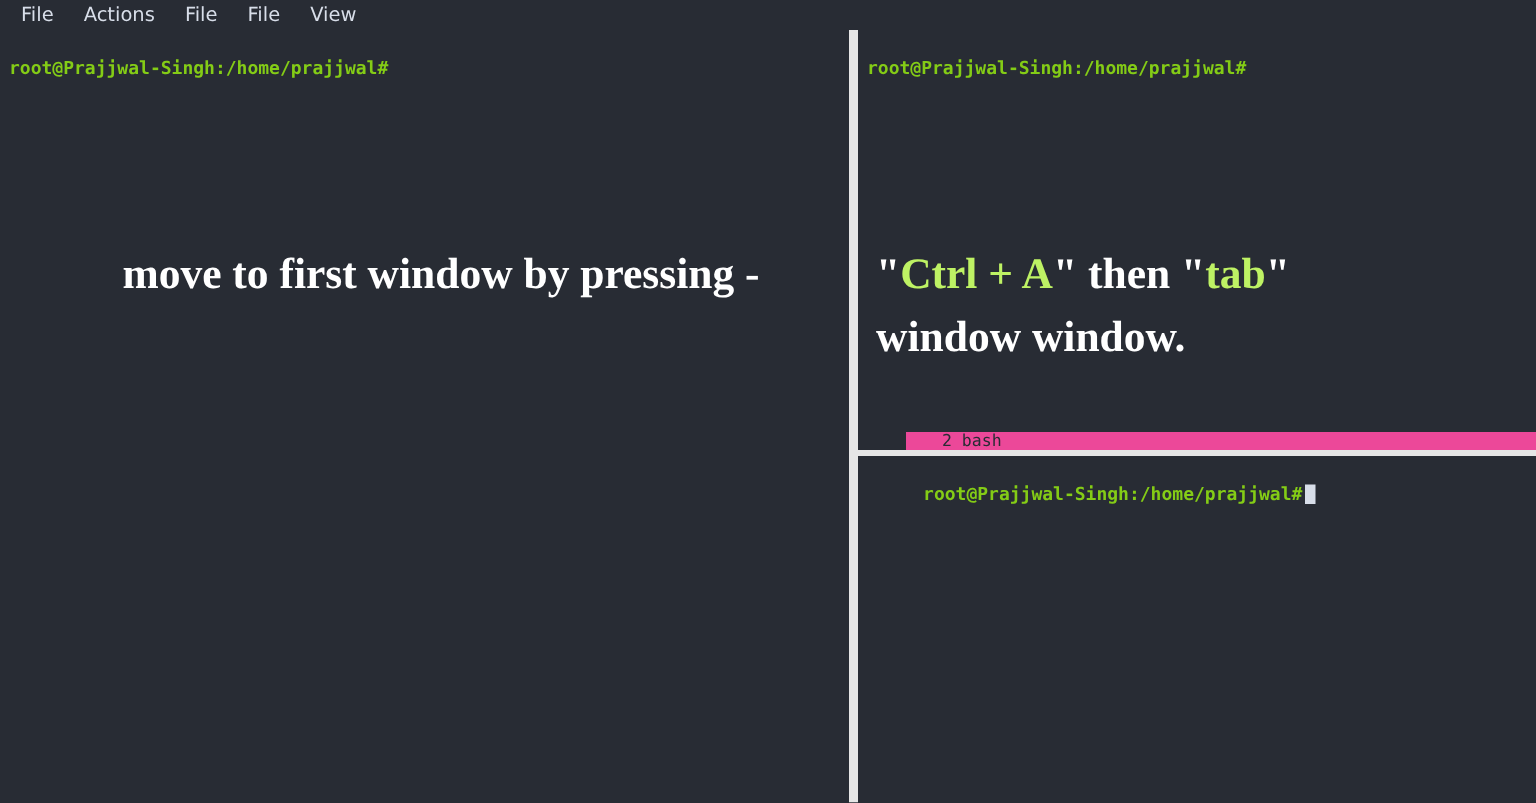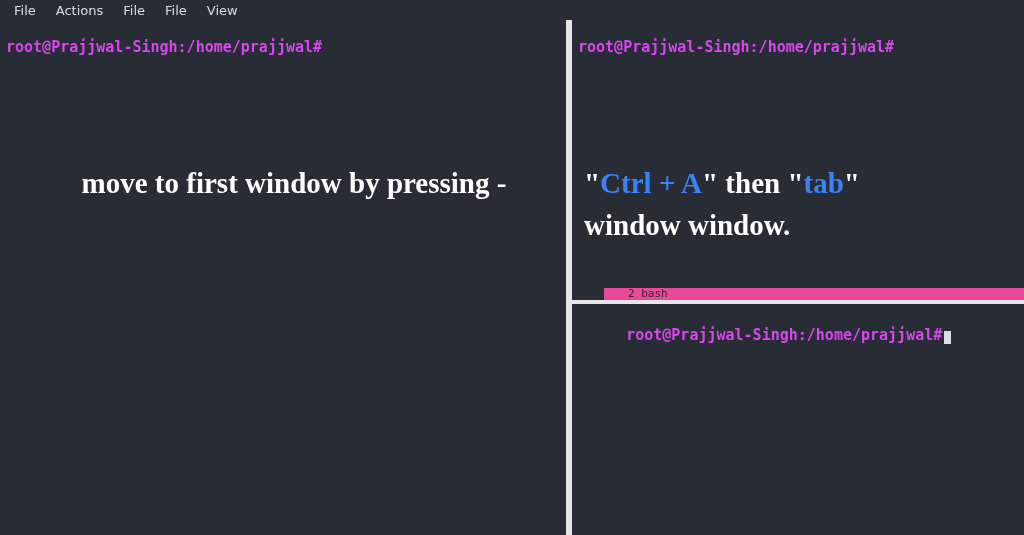--- a/index.html
+++ b/index.html
@@ -1,30 +1,30 @@
 <!DOCTYPE html>
 <html><head>
   <meta charset="utf-8">
   <style>
     * { margin:0; padding:0; box-sizing:border-box; }
     html,body { width:1024px; height:535px; overflow:hidden; background:#282c34; font-family:"DejaVu Sans Mono","Liberation Mono",monospace; }
     .menubar { height:20px; background:#282c34; display:flex; align-items:center; padding:0 6px; gap:4px; }
     .menubar span { color:#d8dee9; font-family:"DejaVu Sans","Liberation Sans",sans-serif; font-size:13px; padding:0 8px; cursor:pointer; }
     .term-area { position:relative; width:1024px; height:515px; }
     .pane { position:absolute; background:#282c34; }
-    .prompt { position:absolute; top:18px; left:6px; color:#d946ef; font-weight:bold; font-size:15px; white-space:pre; }
+    .prompt { position:absolute; top:18px; left:6px; color:#84cc16; font-weight:bold; font-size:12px; white-space:pre; }
     .prompt.rt { top:4px; left:0; }
     .cursor { display:inline-block; width:7px; height:13px; background:#d8dee9; vertical-align:text-bottom; margin-left:2px; }
     .vsplit { position:absolute; top:0; left:566px; width:6px; height:515px; background:#e6e6e6; }
     .hsplit { position:absolute; top:280px; left:572px; width:452px; height:4px; background:#e6e6e6; }
     .statusbar { position:absolute; top:268px; left:604px; width:452px; height:12px; background:#ec4899; color:#282c34; font-size:11px; line-height:12px; padding-left:24px; }
     .overlay { position:absolute; z-index:50; pointer-events:none; font-family:Liberation Serif, serif; font-weight:800; color:#fff; }
     .ov1 { top:142px; left:26px; width:536px; font-size:29px; line-height:42px; text-align:center; }
     .ov2 { top:142px; left:584px; width:430px; font-size:29px; line-height:42px; text-align:left; }
-    .hl { color:#3b82f6; }
+    .hl { color:#bef264; }
   </style>
 </head>
 <body>
 
 <div class="menubar">
   <span>File</span>
   <span>Actions</span>
   <span>File</span>
   <span>File</span>
   <span>View</span>

